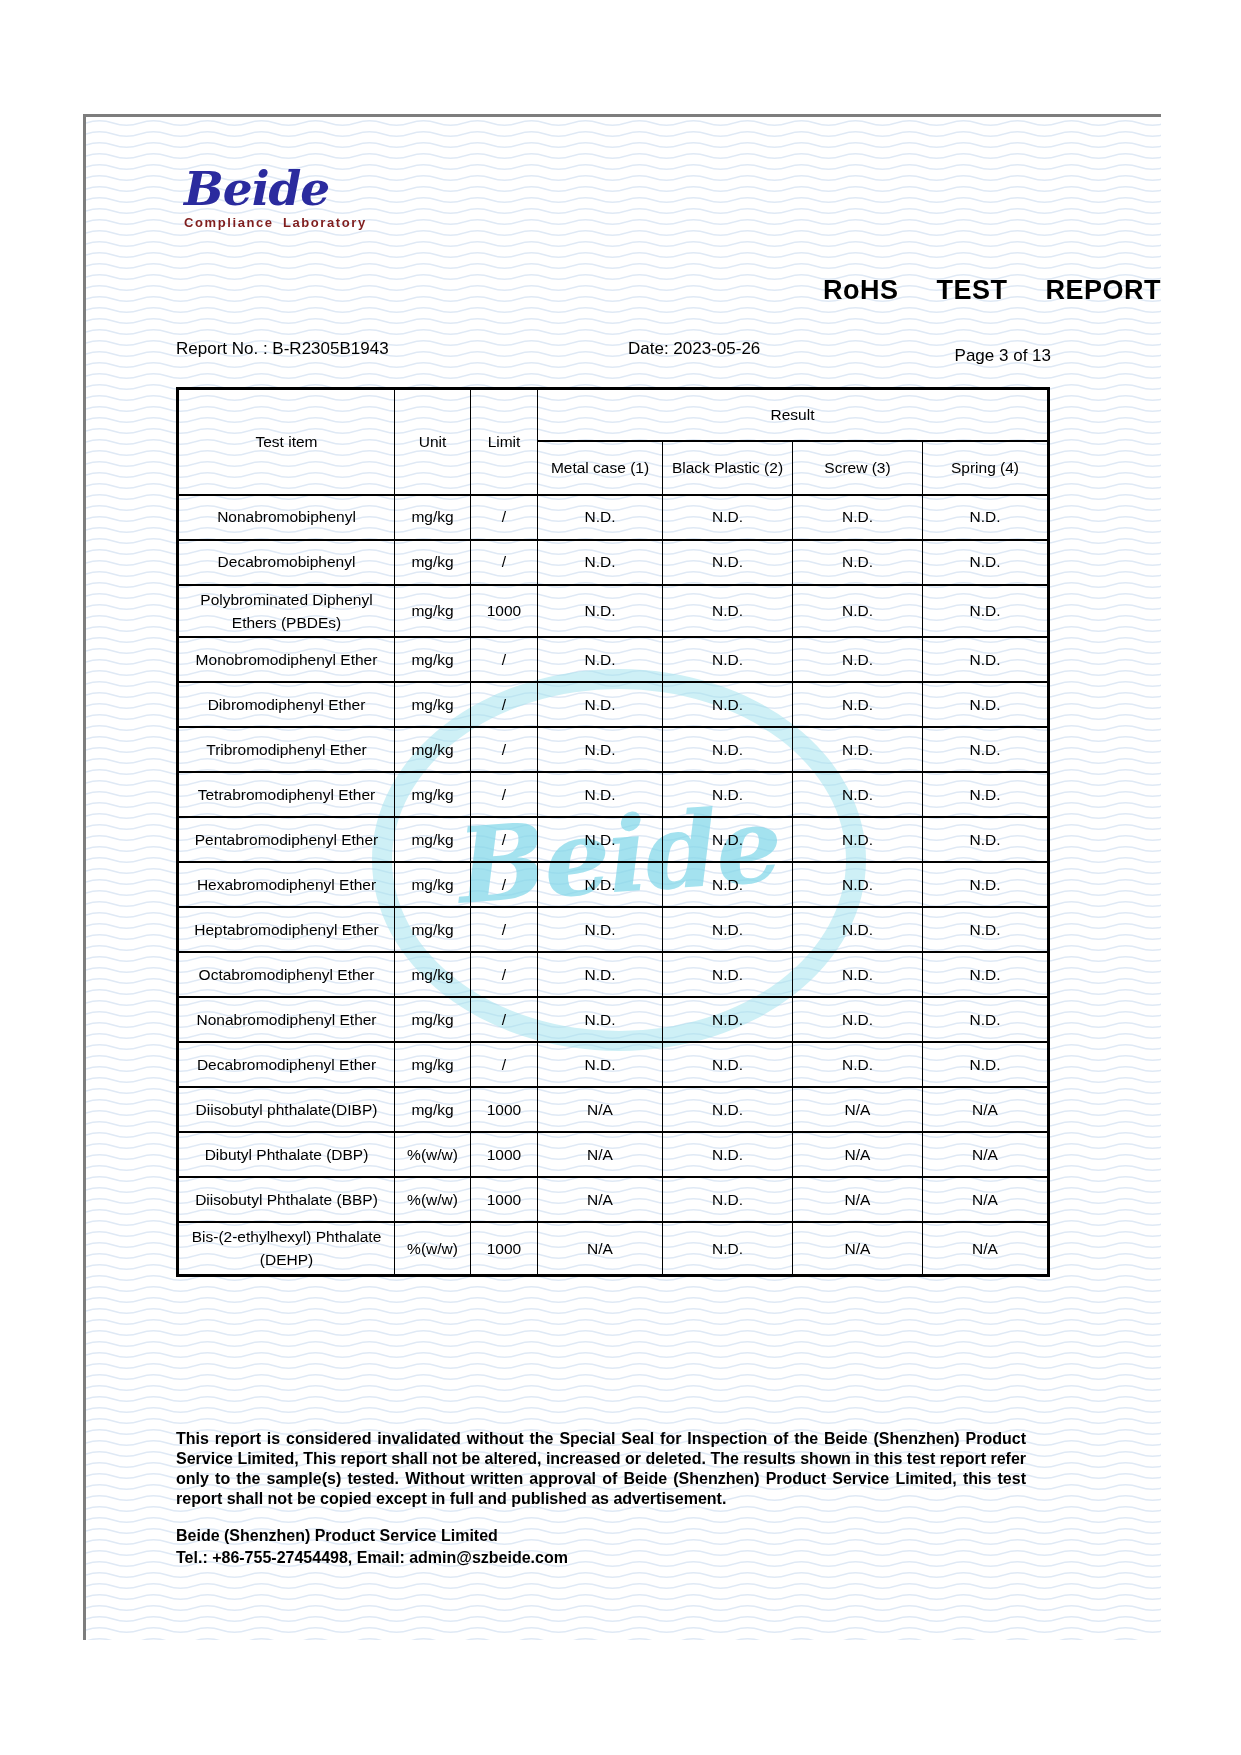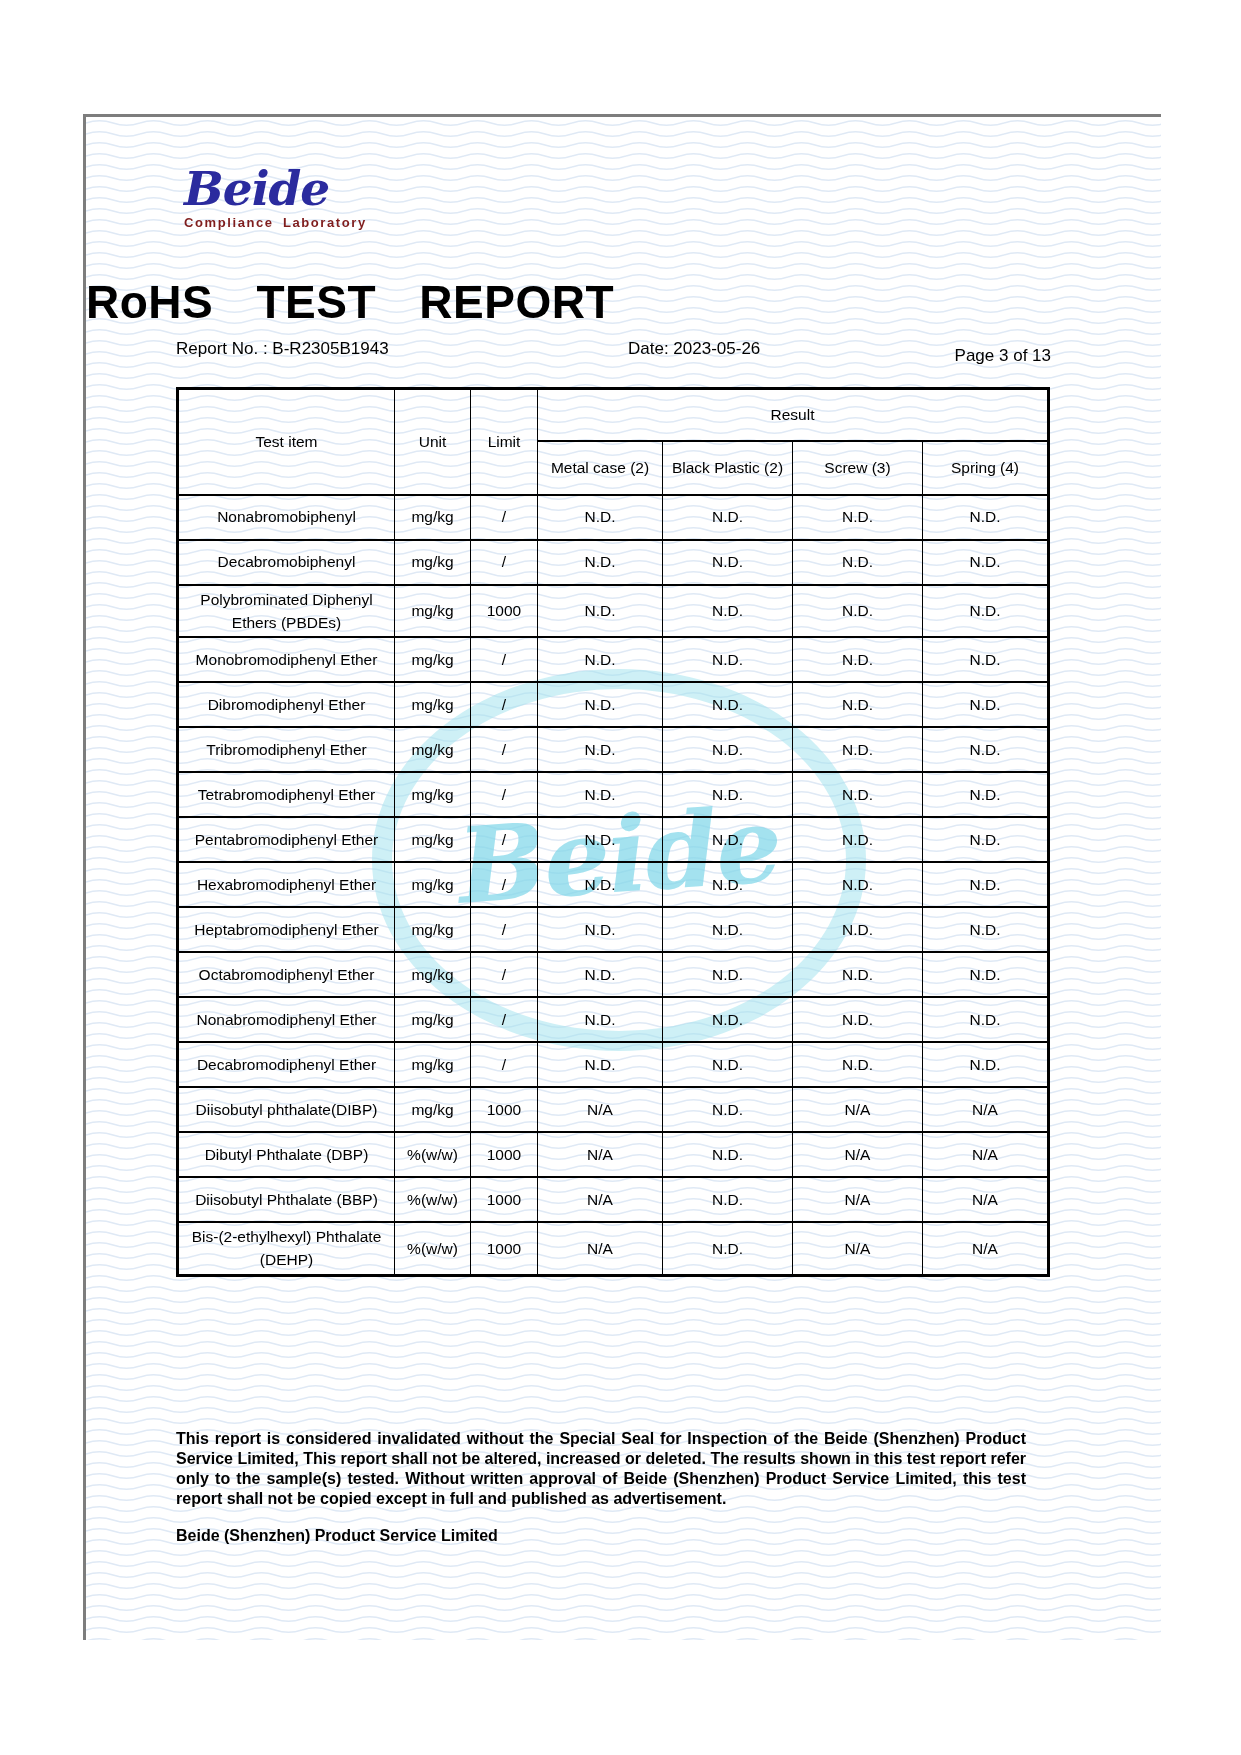--- a/index.html
+++ b/index.html
@@ -20,22 +20,22 @@
     font-family:"DejaVu Serif",serif;font-style:italic;font-weight:bold;
     font-size:104px;color:rgba(126,214,232,0.70);white-space:nowrap;letter-spacing:-2px;
   }
 
   
   .logo{position:absolute;left:98px;top:48px;width:270px;}
   .logo-main{font-family:"DejaVu Serif",serif;font-style:italic;font-weight:bold;font-size:47px;line-height:1.0;color:#2b2b9e;letter-spacing:-1px;}
   .logo-sub{margin-top:3px;font-size:13px;font-weight:bold;color:#7f1d1d;letter-spacing:1.6px;word-spacing:4px;}
 
   
-  .title{position:absolute;left:0;top:158px;width:100%;text-align:left;
-    font-size:46px;font-weight:bold;letter-spacing:0.5px;word-spacing:30px;}
+  .title{position:absolute;left:0;top:158px;width:100%;text-align:right;
+    font-size:27px;font-weight:bold;letter-spacing:0.5px;word-spacing:30px;}
   .inforow{position:absolute;left:90px;top:222px;width:875px;height:22px;font-size:17px;}
   .inforow .rno{position:absolute;left:0;top:0;}
   .inforow .rdate{position:absolute;left:452px;top:0;}
   .inforow .rpage{position:absolute;right:0;top:7px;}
 
   
   table.results{
     position:absolute;left:90px;top:270px;width:871px;
     border-collapse:collapse;table-layout:fixed;
     border:3px solid #000;
@@ -103,21 +103,21 @@
           <col style="width:126px">
       </colgroup>
       <thead>
         <tr class="hdr1">
           <th rowspan="2">Test item</th>
           <th rowspan="2">Unit</th>
           <th rowspan="2">Limit</th>
           <th colspan="4">Result</th>
         </tr>
         <tr class="hdr2" id="result-cols-row">
-            <th>Metal case (2)</th>
+            <th>Metal case (1)</th>
             <th>Black Plastic (2)</th>
             <th>Screw (3)</th>
             <th>Spring (4)</th>
           </tr>
       </thead>
       <tbody id="table-body">
           <tr class="datarow">
             <td>Nonabromobiphenyl</td>
             <td>mg/kg</td>
             <td>/</td>
@@ -270,16 +270,17 @@
             <td>N/A</td>
             <td>N/A</td>
           </tr>
         </tbody>
     </table>
 
     <div class="disclaimer">This report is considered invalidated without the Special Seal for Inspection of the Beide (Shenzhen) Product Service Limited, This report shall not be altered, increased or deleted. The results shown in this test report refer only to the sample(s) tested. Without written approval of Beide (Shenzhen) Product Service Limited, this test report shall not be copied except in full and published as advertisement.</div>
 
     <div class="company">
       <div>Beide (Shenzhen) Product Service Limited</div>
+      <div>Tel.: +86-755-27454498, Email: admin@szbeide.com</div>
     </div>
 
   </div>
 </div>
 
 </body></html>

